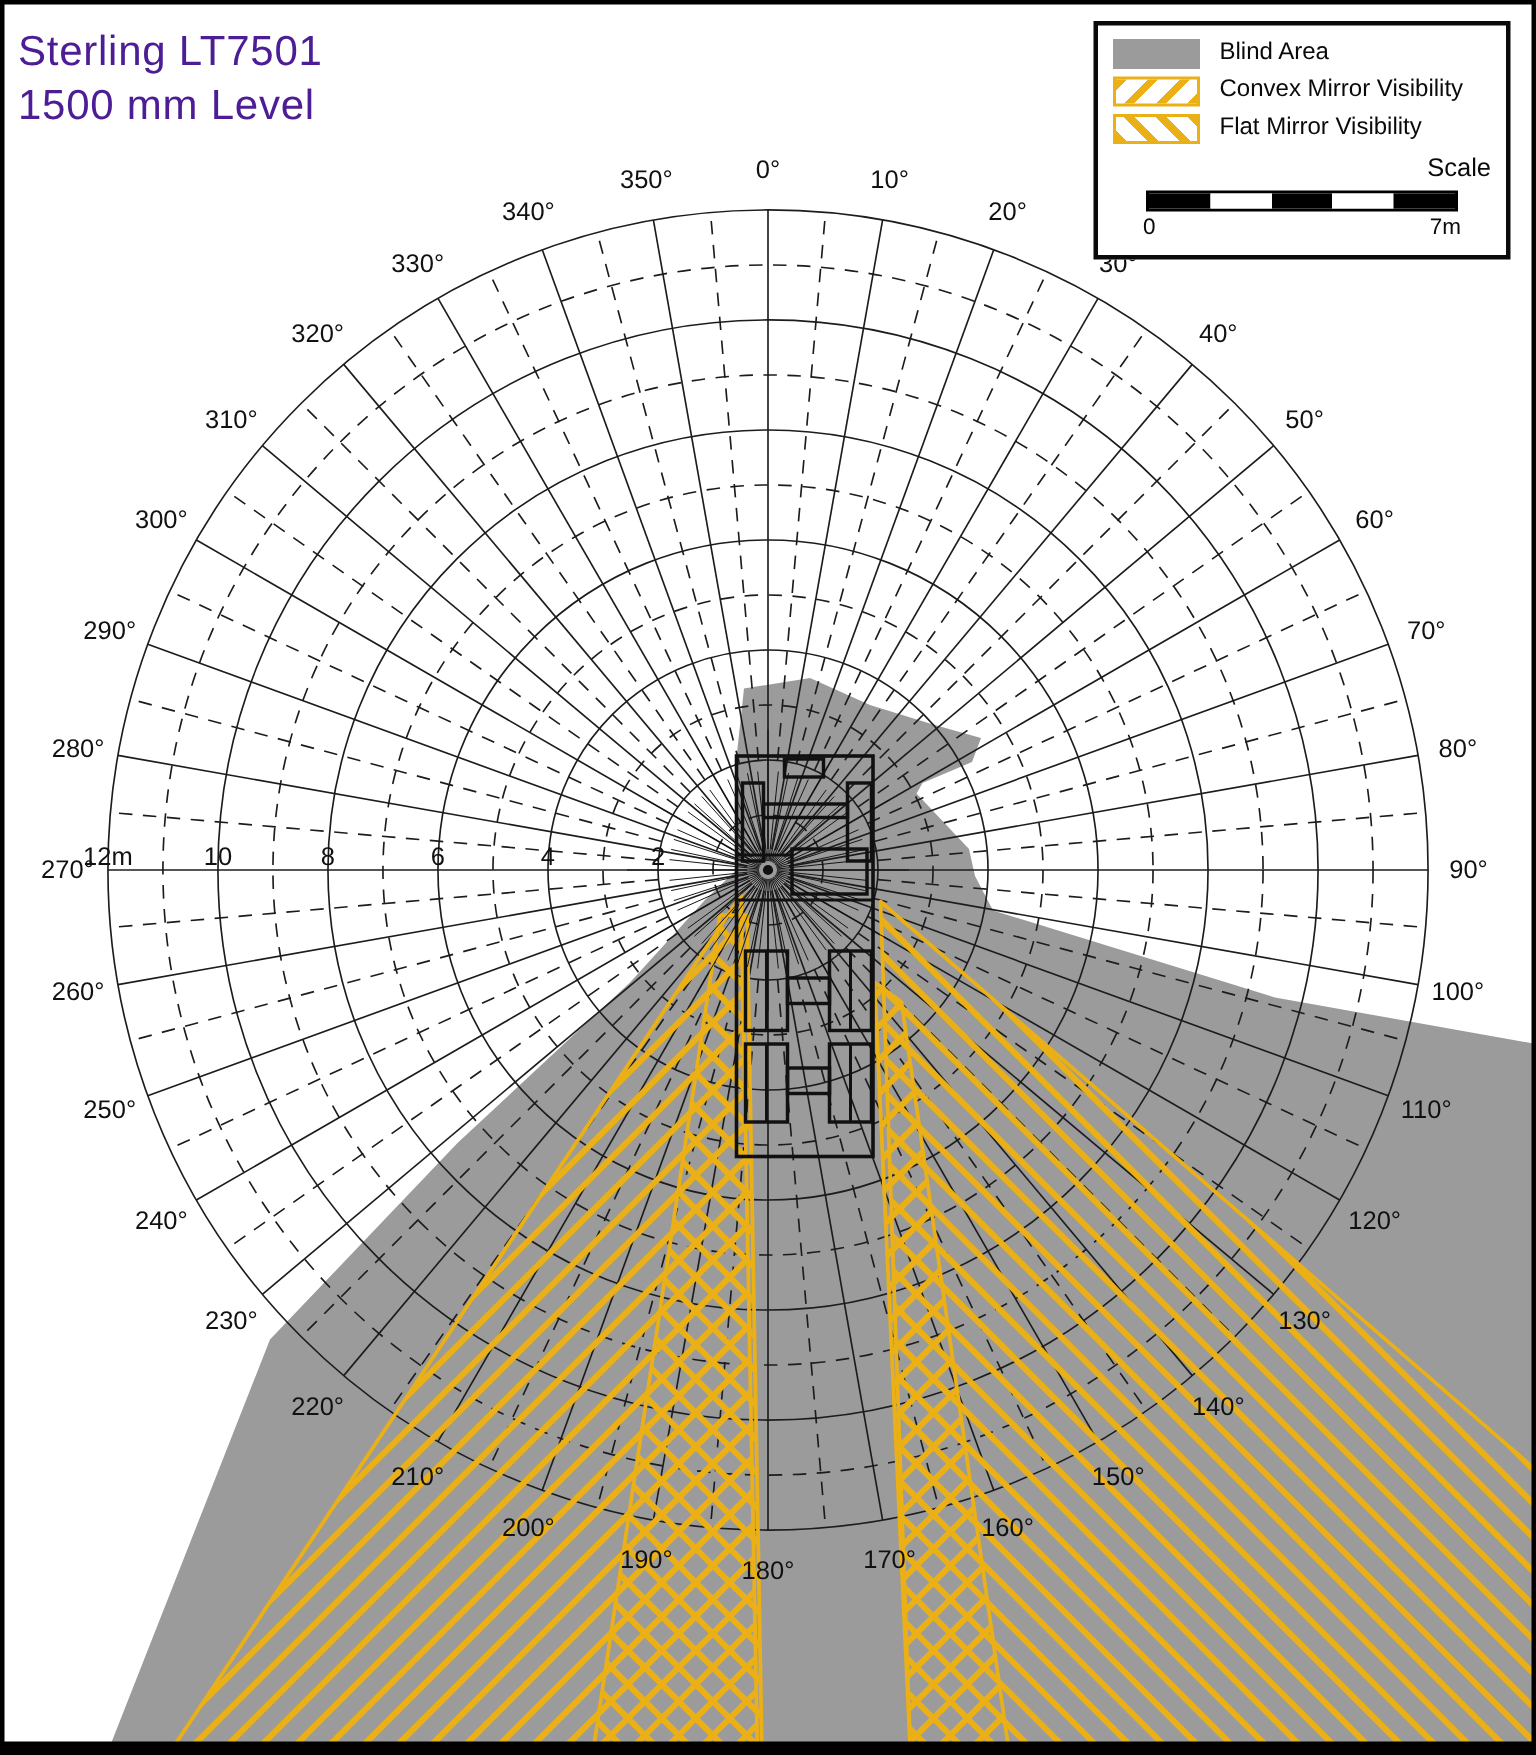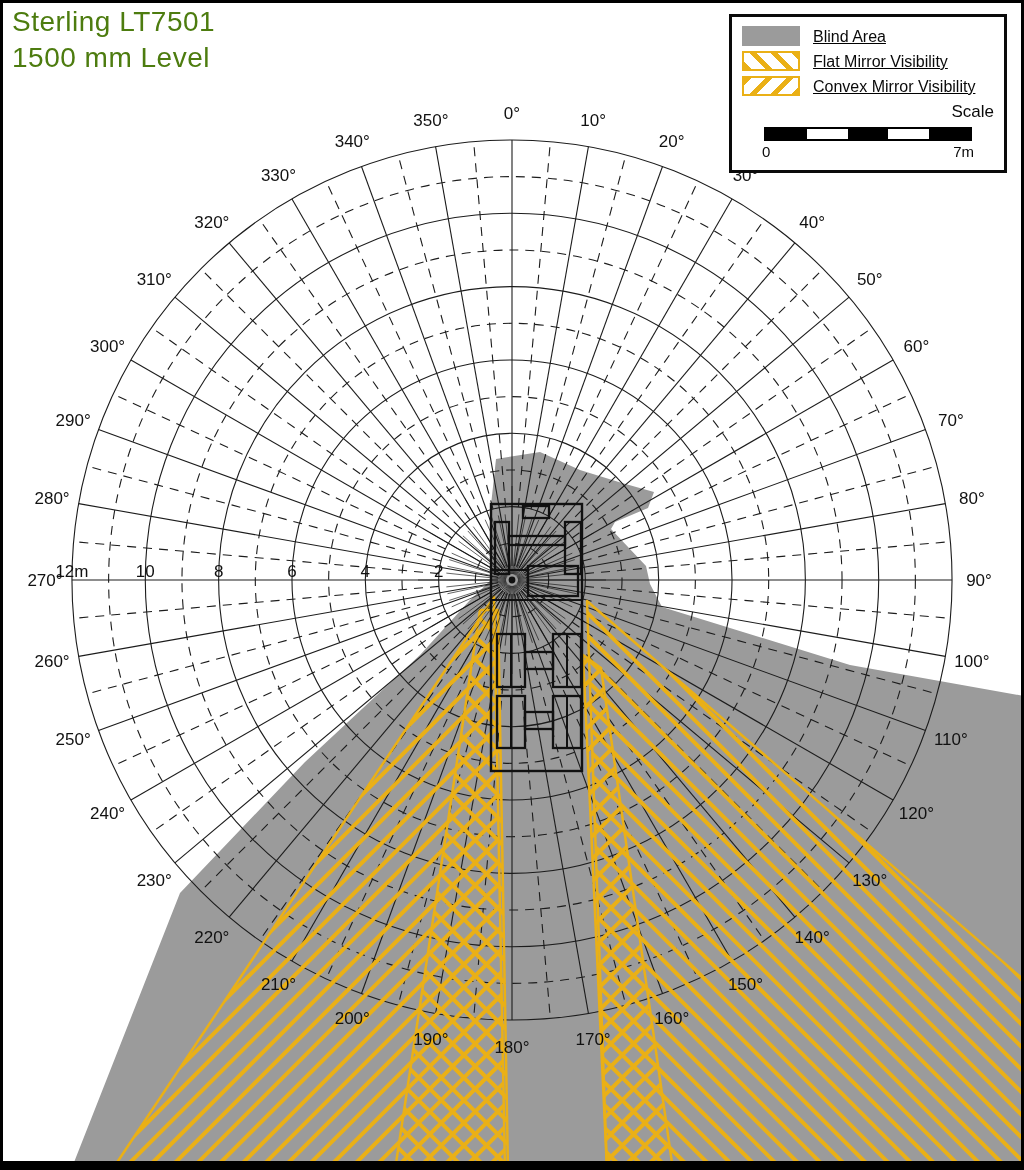--- a/index.html
+++ b/index.html
@@ -3,28 +3,28 @@
 <meta charset="utf-8">
 <style>
   html,body{margin:0;padding:0;background:#e8e8e8;}
   #stage{
     position:relative;width:1024px;height:1170px;background:#ffffff;
     font-family:"Liberation Sans",sans-serif;overflow:hidden;
   }
   #scene{position:absolute;left:0;top:0;}
   #scene text{font-family:"Liberation Sans",sans-serif;fill:#111;}
   .title-block{
-    position:absolute;left:12px;top:4px;z-index:3;
-    font-size:28px;line-height:1.3;color:#4d7c0f;letter-spacing:0.5px;
+    position:absolute;left:12px;top:16px;z-index:3;
+    font-size:28px;line-height:1.3;color:#4c1d95;letter-spacing:0.5px;
   }
   .legend-box{
     position:absolute;top:14px;right:17px;width:252px;z-index:3;
     background:#ffffff;border:3px solid #0a0a0a;padding:9px 10px 10px 10px;
   }
-  .legend-row{display:flex;align-items:flex-end;margin-bottom:5px;text-decoration:underline;}
+  .legend-row{display:flex;align-items:flex-start;margin-bottom:5px;}
   .swatch{width:58px;height:20px;margin-right:13px;flex:0 0 auto;box-sizing:border-box;}
   .swatch-blind{background:#9b9b9b;}
   .swatch-convex{
     border:2px solid #eab016;
     background:repeating-linear-gradient(135deg,#eab016 0 5px,#ffffff 5px 15px);
   }
   .swatch-flat{
     border:2px solid #eab016;
     background:repeating-linear-gradient(45deg,#eab016 0 5px,#ffffff 5px 15px);
   }
@@ -288,26 +288,26 @@
     <div>Sterling LT7501</div>
     <div>1500 mm Level</div>
   </div>
 
   <div class="legend-box">
     <div class="legend-row">
       <div class="swatch swatch-blind"></div>
       <div class="legend-label">Blind Area</div>
     </div>
     <div class="legend-row">
+      <div class="swatch swatch-convex"></div>
+      <div class="legend-label">Convex Mirror Visibility</div>
+    </div>
+    <div class="legend-row">
       <div class="swatch swatch-flat"></div>
       <div class="legend-label">Flat Mirror Visibility</div>
-    </div>
-    <div class="legend-row">
-      <div class="swatch swatch-convex"></div>
-      <div class="legend-label">Convex Mirror Visibility</div>
     </div>
     <div class="scale-title">Scale</div>
     <div class="scale-bar">
         <div class="scale-seg seg-b"></div>
         <div class="scale-seg seg-w"></div>
         <div class="scale-seg seg-b"></div>
         <div class="scale-seg seg-w"></div>
         <div class="scale-seg seg-b"></div>
       </div>
     <div class="scale-labels">

